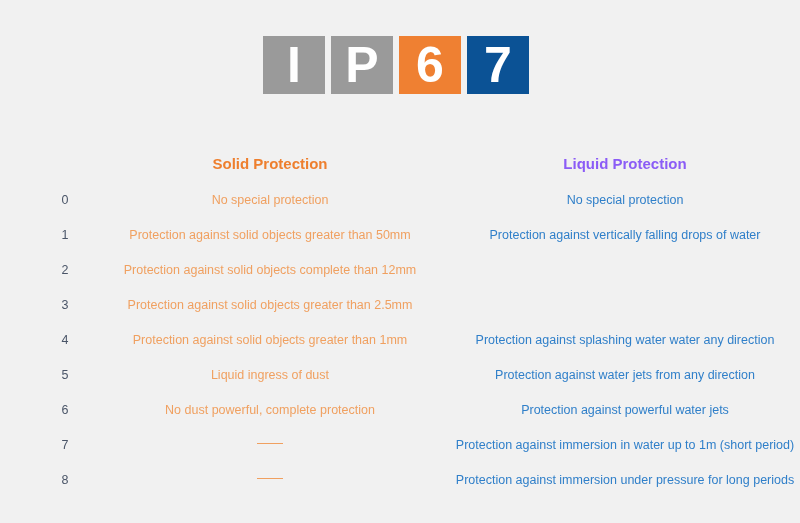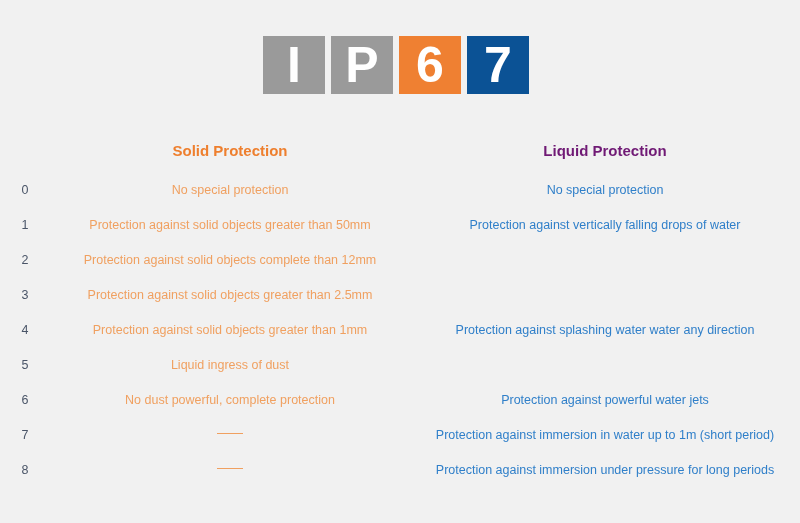--- a/index.html
+++ b/index.html
@@ -49,22 +49,23 @@
 
   
   .table {
     position: absolute;
     left: 0;
     top: 128px;
     width: 800px;
   }
   .row {
     display: flex;
-    align-items: center;
+    align-items: flex-end;
     height: 35px;
+    padding-left: 40px;
   }
   .header-row {
     height: 44px;
   }
   .cell-num {
     width: 50px;
     text-align: center;
     font-size: 12.5px;
     color: #4a5568;
     flex: 0 0 50px;
@@ -80,21 +81,21 @@
     text-align: center;
     font-size: 12.5px;
     color: #2f7fc9;
   }
   .header-row .cell-solid {
     color: #ee7f2e;
     font-weight: bold;
     font-size: 15px;
   }
   .header-row .cell-liquid {
-    color: #701a75;
+    color: #8b5cf6;
     font-weight: bold;
     font-size: 15px;
   }
   .dash {
     display: inline-block;
     width: 26px;
     height: 0;
     border-top: 1.5px solid #f0a060;
     vertical-align: middle;
     position: relative;
@@ -145,20 +146,21 @@
 
     <div class="row">
       <div class="cell-num">4</div>
       <div class="cell-solid">Protection against solid objects greater than 1mm</div>
       <div class="cell-liquid">Protection against splashing water water any direction</div>
     </div>
 
     <div class="row">
       <div class="cell-num">5</div>
       <div class="cell-solid">Liquid ingress of dust</div>
+      <div class="cell-liquid">Protection against water jets from any direction</div>
     </div>
 
     <div class="row">
       <div class="cell-num">6</div>
       <div class="cell-solid">No dust powerful, complete protection</div>
       <div class="cell-liquid">Protection against powerful water jets</div>
     </div>
 
     <div class="row">
       <div class="cell-num">7</div>

